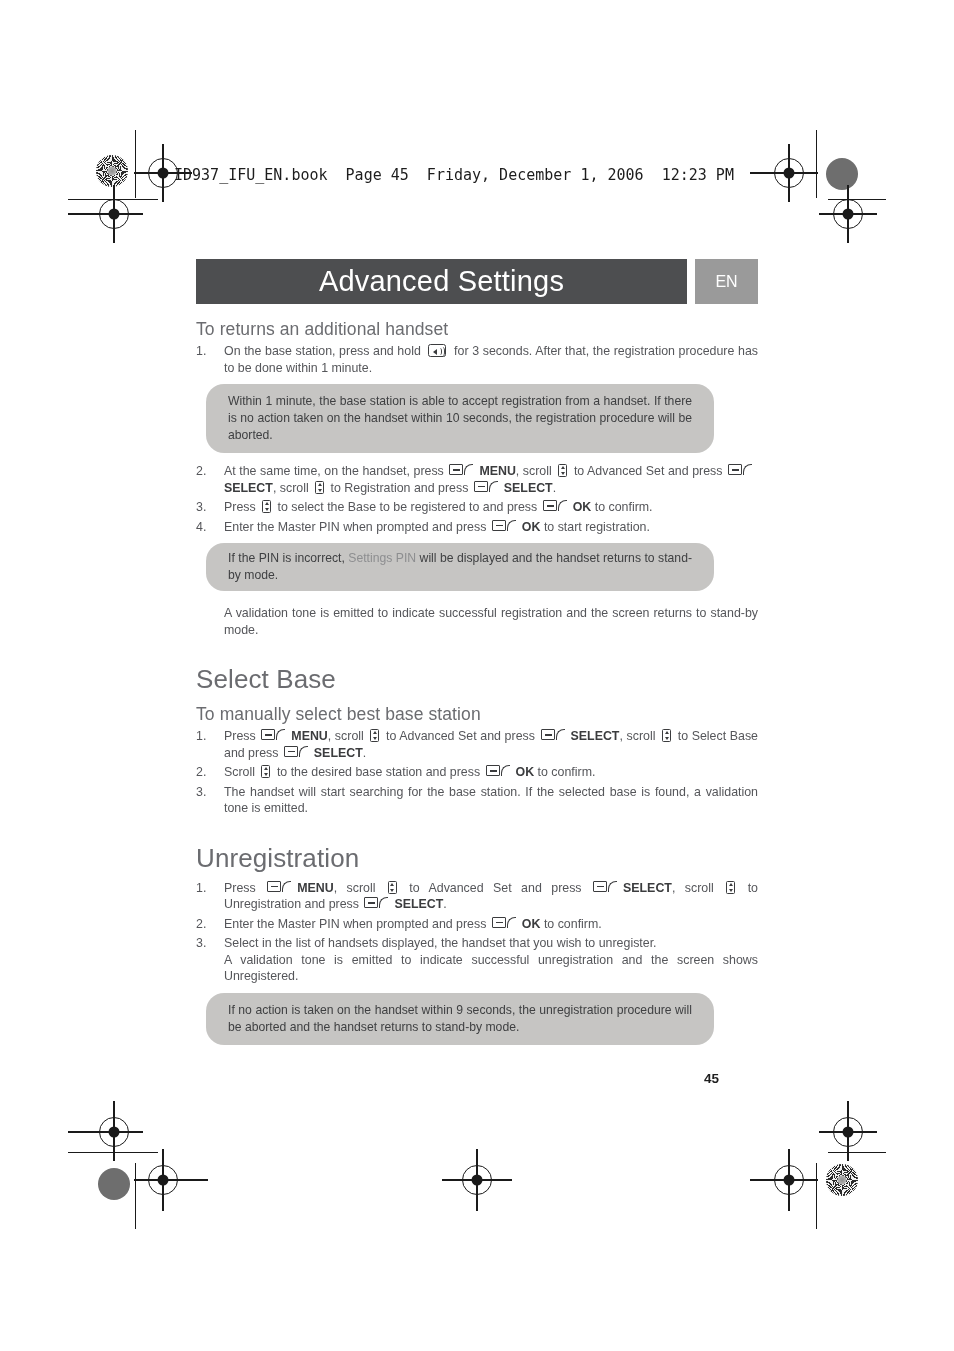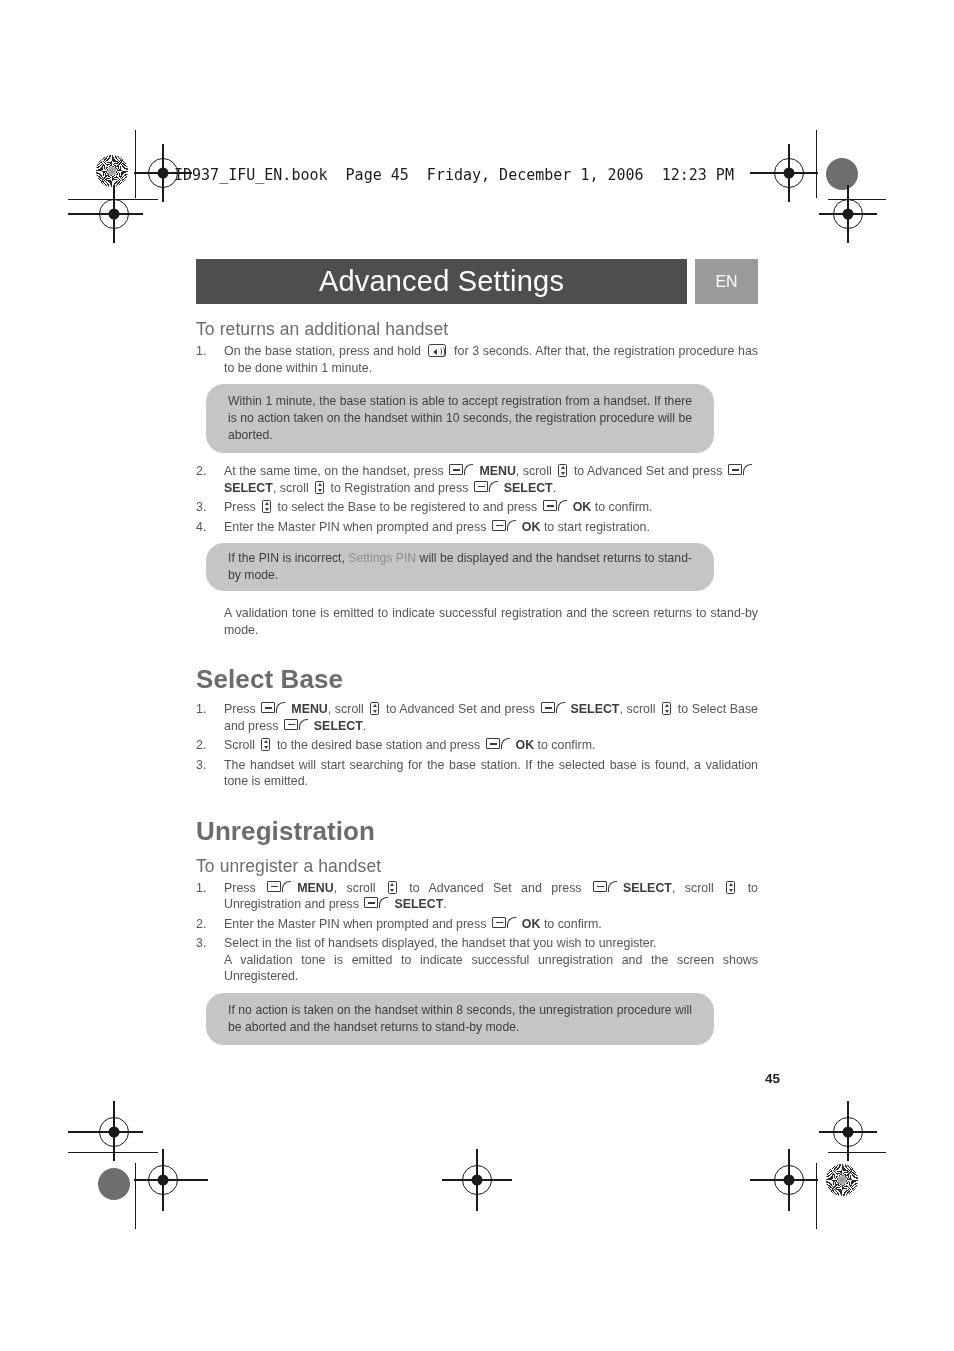--- a/index.html
+++ b/index.html
@@ -103,21 +103,21 @@
     display: flex;
     align-items: center;
     justify-content: center;
     color: #ffffff;
     font-size: 16px;
     font-weight: 400;
   }
 
   h2.sec {
     font-size: 26px;
-    font-weight: 700;
+    font-weight: 400;
     color: #6b6c70;
     margin: 26px 0 6px 0;
     letter-spacing: .1px;
   }
   h3.sub {
     font-size: 17.5px;
     font-weight: 400;
     color: #6b6c70;
     margin: 16px 0 3px 0;
     letter-spacing: .1px;
@@ -261,21 +261,21 @@
     border-right: 1.2px solid #3b3c3e;
     border-radius: 50%;
     height: 7px;
   }
   .pagekey .w1 { left: 8.5px; top: 3px; width: 3px; }
   .pagekey .w2 { left: 10.5px; top: 2px; width: 4px; height: 9px; }
 
   
   .pagenum {
     position: absolute;
-    left: 765px; top: 1071px;
+    left: 704px; top: 1071px;
     font-size: 13.5px;
     font-weight: 700;
     color: #1f1f1f;
   }
 </style>
 </head>
 <body>
 
 <div>
 
@@ -363,33 +363,33 @@
         <ol class="steps" style="counter-reset: step 1; margin-top: 10px;">
           <li>At the same time, on the handset, press <span class="softkey"><span class="box"></span><span class="hook"></span></span><span class="kb">MENU</span>, scroll <span class="scrollkey"><span class="up"></span><span class="dn"></span></span> to Advanced Set and press <span class="softkey"><span class="box"></span><span class="hook"></span></span><span class="kb">SELECT</span>, scroll <span class="scrollkey"><span class="up"></span><span class="dn"></span></span> to Registration and press <span class="softkey"><span class="box"></span><span class="hook"></span></span><span class="kb">SELECT</span>.</li>
           <li>Press <span class="scrollkey"><span class="up"></span><span class="dn"></span></span> to select the Base to be registered to and press <span class="softkey"><span class="box"></span><span class="hook"></span></span><span class="kb">OK</span> to confirm.</li>
           <li>Enter the Master PIN when prompted and press <span class="softkey"><span class="box"></span><span class="hook"></span></span><span class="kb">OK</span> to start registration.</li>
         </ol>
         <div class="note single">If the PIN is incorrect, <span class="lighttext">Settings PIN</span> will be displayed and the handset returns to stand-by mode.</div>
         <div class="plainline" style="margin-top: 14px;">A validation tone is emitted to indicate successful registration and the screen returns to stand-by mode.</div>
       </div>
       <div>
         <h2 class="sec">Select Base</h2>
+        <h3 class="sub tight">To manually select best base station</h3>
         <ol class="steps">
           <li>Press <span class="softkey"><span class="box"></span><span class="hook"></span></span><span class="kb">MENU</span>, scroll <span class="scrollkey"><span class="up"></span><span class="dn"></span></span> to Advanced Set and press <span class="softkey"><span class="box"></span><span class="hook"></span></span><span class="kb">SELECT</span>, scroll <span class="scrollkey"><span class="up"></span><span class="dn"></span></span> to Select Base and press <span class="softkey"><span class="box"></span><span class="hook"></span></span><span class="kb">SELECT</span>.</li>
           <li>Scroll <span class="scrollkey"><span class="up"></span><span class="dn"></span></span> to the desired base station and press <span class="softkey"><span class="box"></span><span class="hook"></span></span><span class="kb">OK</span> to confirm.</li>
           <li>The handset will start searching for the base station. If the selected base is found, a validation tone is emitted.</li>
         </ol>
       </div>
       <div>
         <h2 class="sec">Unregistration</h2>
-        <h3 class="sub tight">To unregister a handset</h3>
         <ol class="steps">
           <li>Press <span class="softkey"><span class="box"></span><span class="hook"></span></span><span class="kb">MENU</span>, scroll <span class="scrollkey"><span class="up"></span><span class="dn"></span></span> to Advanced Set and press <span class="softkey"><span class="box"></span><span class="hook"></span></span><span class="kb">SELECT</span>, scroll <span class="scrollkey"><span class="up"></span><span class="dn"></span></span> to Unregistration and press <span class="softkey"><span class="box"></span><span class="hook"></span></span><span class="kb">SELECT</span>.</li>
           <li>Enter the Master PIN when prompted and press <span class="softkey"><span class="box"></span><span class="hook"></span></span><span class="kb">OK</span> to confirm.</li>
           <li>Select in the list of handsets displayed, the handset that you wish to unregister.<br>A validation tone is emitted to indicate successful unregistration and the screen shows Unregistered.</li>
         </ol>
-        <div class="note">If no action is taken on the handset within 8 seconds, the unregistration procedure will be aborted and the handset returns to stand-by mode.</div>
+        <div class="note">If no action is taken on the handset within 9 seconds, the unregistration procedure will be aborted and the handset returns to stand-by mode.</div>
       </div>
     </div>
 
 </div>
 
 <div class="pagenum">45</div>
 
 </body></html>

